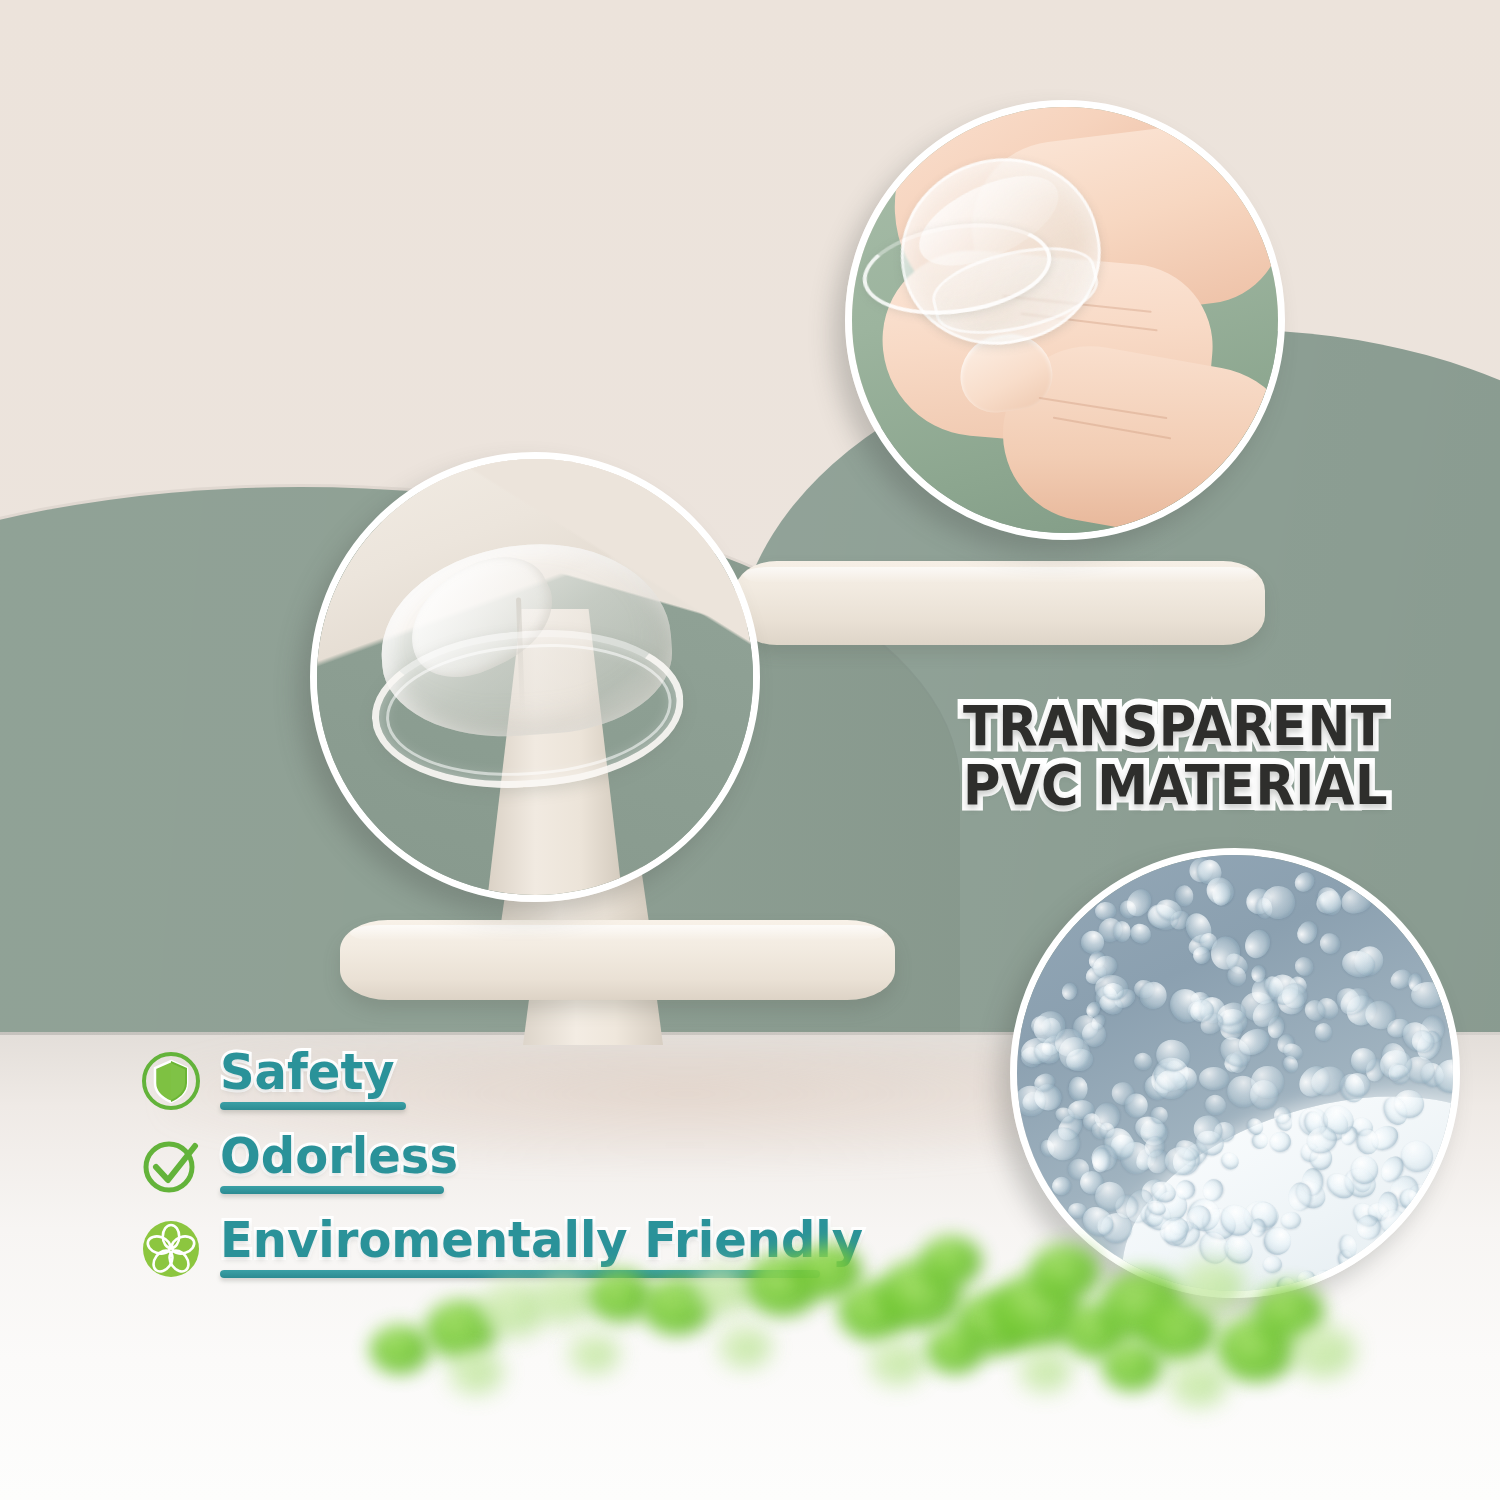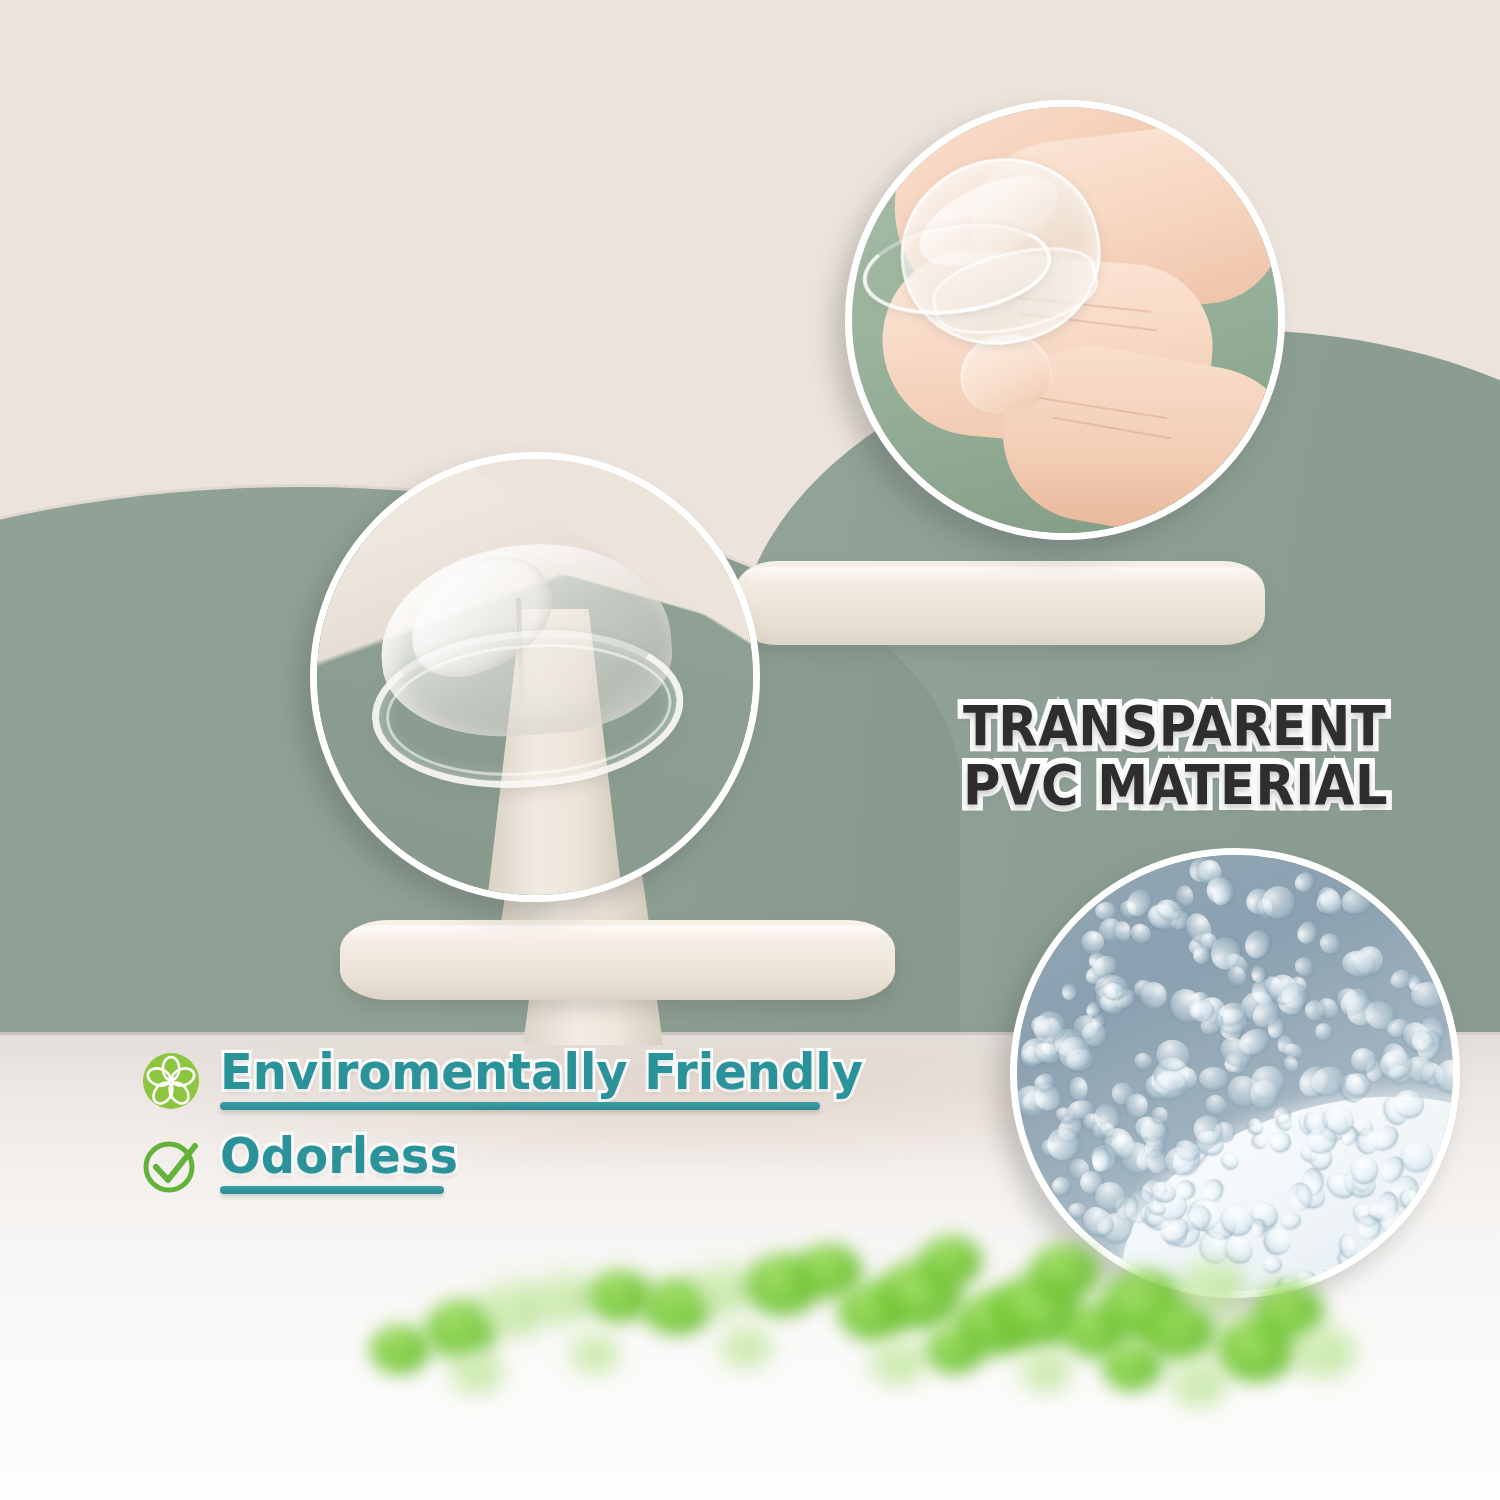--- a/index.html
+++ b/index.html
@@ -585,50 +585,64 @@
         <div class="pellet" style="left: 15.8476px; top: 157.2px; width: 32.9867px; height: 30.4173px; transform: rotate(-42.9deg); opacity: 0.85;"></div>
         <div class="pellet" style="left: 246.828px; top: 373.097px; width: 27.2994px; height: 26.5923px; transform: rotate(69.6deg); opacity: 0.98;"></div>
       </div>
   </div>
 
   <div class="headline">TRANSPARENT
 PVC MATERIAL</div>
 
   <div class="features">
 
+    <div class="feature-row">
+      <div class="feat-icon">
+        <svg viewBox="0 0 62 62" width="62" height="62">
+          <circle cx="31" cy="31" r="27" fill="none" stroke="#63b33a" stroke-width="4"></circle>
+          <path d="M31 11 L47 18 L47 33 C47 43 38 49 31 52 C24 49 15 43 15 33 L15 18 Z" fill="#7ec142" stroke="#ffffff" stroke-width="2.5"></path>
+          <path d="M31 11 L47 18 L47 33 C47 43 38 49 31 52 Z" fill="#6bb534"></path>
+          <path d="M31 13 L45 19.4 L45 33 C45 41.8 37 47.2 31 50 V13 Z" fill="#8fcc55" opacity="0.55"></path>
+        </svg>
+      </div>
+      <div class="feat-text-wrap">
+        <div class="feat-text">Safety</div>
+        <div class="feat-underline" style="width:186px"></div>
+      </div>
+    </div>
+
+    <div class="feature-row">
+      <div class="feat-icon">
+        <svg viewBox="0 0 62 62" width="62" height="62">
+          <circle cx="29" cy="33" r="23" fill="none" stroke="#63b33a" stroke-width="5"></circle>
+          <path d="M16 33 L28 46 L55 12" fill="none" stroke="#63b33a" stroke-width="6" stroke-linecap="round" stroke-linejoin="round"></path>
+        </svg>
+      </div>
+      <div class="feat-text-wrap">
+        <div class="feat-text">Odorless</div>
+        <div class="feat-underline" style="width:224px"></div>
+      </div>
+    </div>
 
     <div class="feature-row">
       <div class="feat-icon">
         <svg viewBox="0 0 62 62" width="62" height="62">
           <circle cx="31" cy="31" r="28" fill="#8cc63f"></circle>
           <g fill="none" stroke="#ffffff" stroke-width="2.6">
             <ellipse cx="31" cy="18.5" rx="8.2" ry="11.5"></ellipse>
             <ellipse cx="43" cy="27" rx="8.2" ry="11.5" transform="rotate(72 43 27)"></ellipse>
             <ellipse cx="39" cy="43" rx="8.2" ry="11.5" transform="rotate(144 39 43)"></ellipse>
             <ellipse cx="23" cy="43" rx="8.2" ry="11.5" transform="rotate(216 23 43)"></ellipse>
             <ellipse cx="19" cy="27" rx="8.2" ry="11.5" transform="rotate(288 19 27)"></ellipse>
           </g>
         </svg>
       </div>
       <div class="feat-text-wrap">
         <div class="feat-text">Enviromentally Friendly</div>
         <div class="feat-underline" style="width:600px"></div>
-      </div>
-    </div>
-
-    <div class="feature-row">
-      <div class="feat-icon">
-        <svg viewBox="0 0 62 62" width="62" height="62">
-          <circle cx="29" cy="33" r="23" fill="none" stroke="#63b33a" stroke-width="5"></circle>
-          <path d="M16 33 L28 46 L55 12" fill="none" stroke="#63b33a" stroke-width="6" stroke-linecap="round" stroke-linejoin="round"></path>
-        </svg>
-      </div>
-      <div class="feat-text-wrap">
-        <div class="feat-text">Odorless</div>
-        <div class="feat-underline" style="width:224px"></div>
       </div>
     </div>
 
   </div>
 
   <div class="foliage" id="foliage">
       <div class="leaf" style="left: 40px; top: 95px; width: 60px; height: 49.2px;"></div>
       <div class="leaf" style="left: 95px; top: 70px; width: 72px; height: 59.04px;"></div>
       <div class="leaf pale" style="left: 150px; top: 52px; width: 66px; height: 54.12px;"></div>
       <div class="leaf pale" style="left: 205px; top: 44px; width: 58px; height: 47.56px;"></div>

